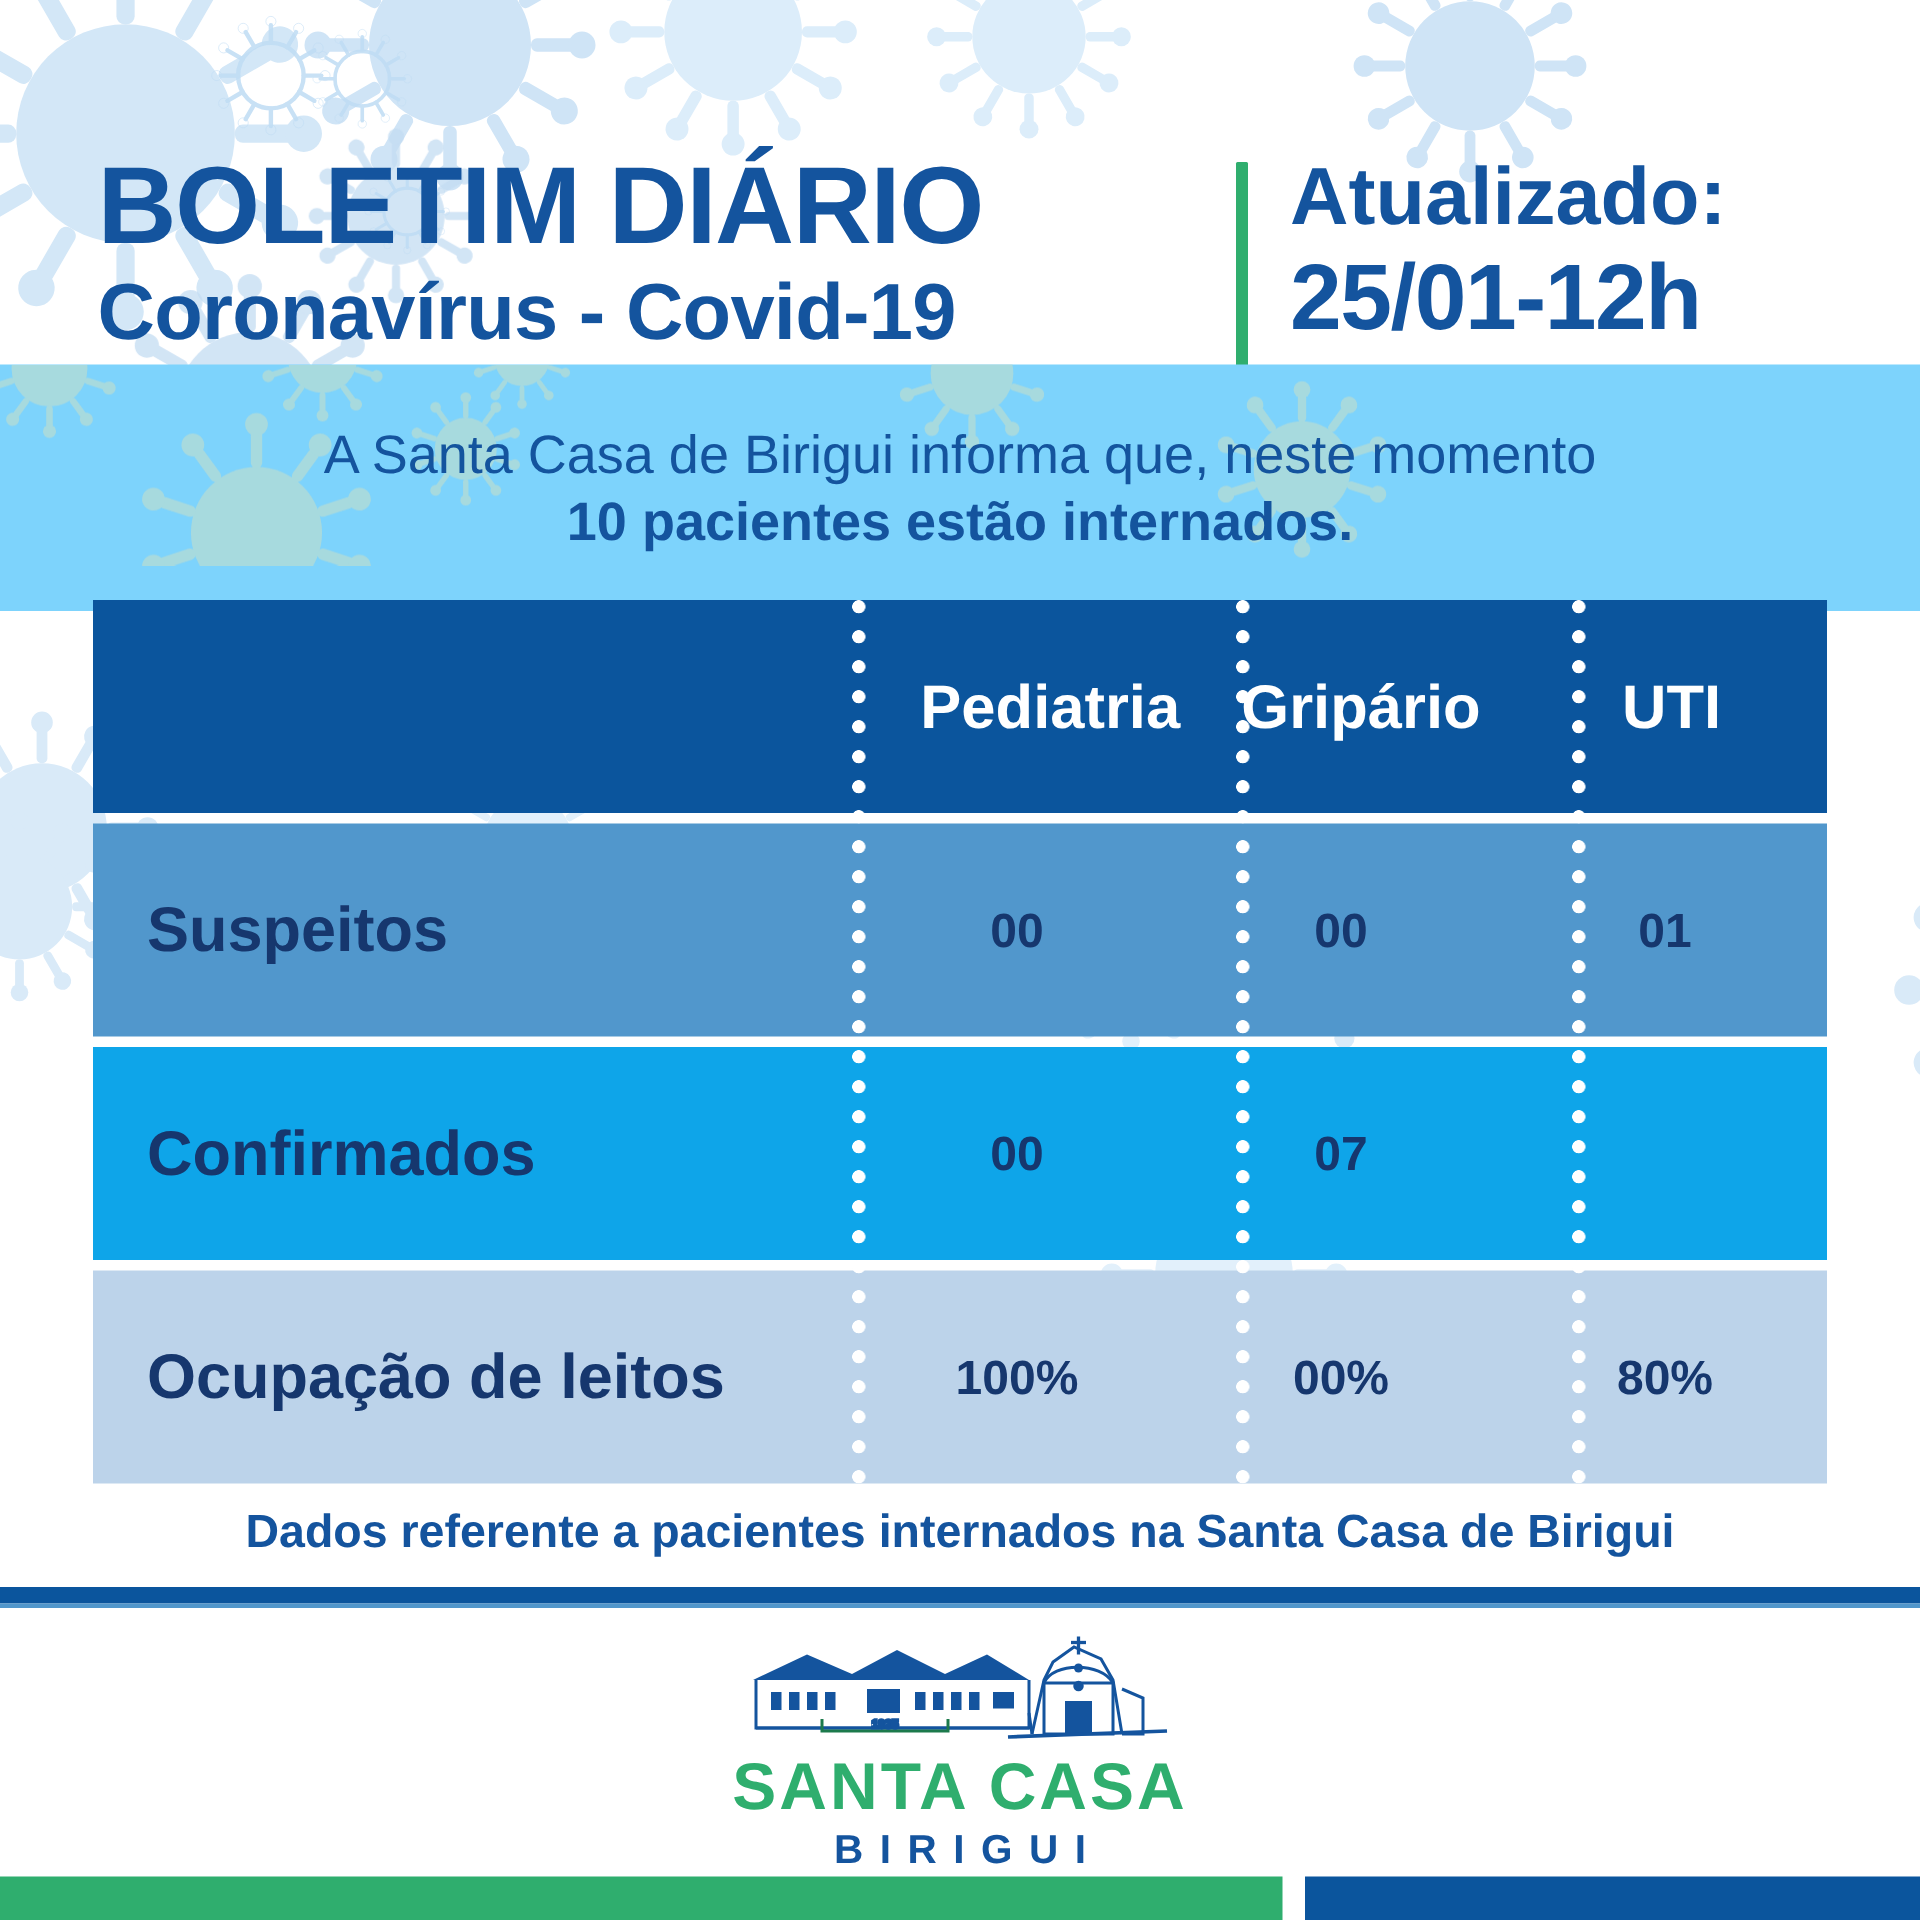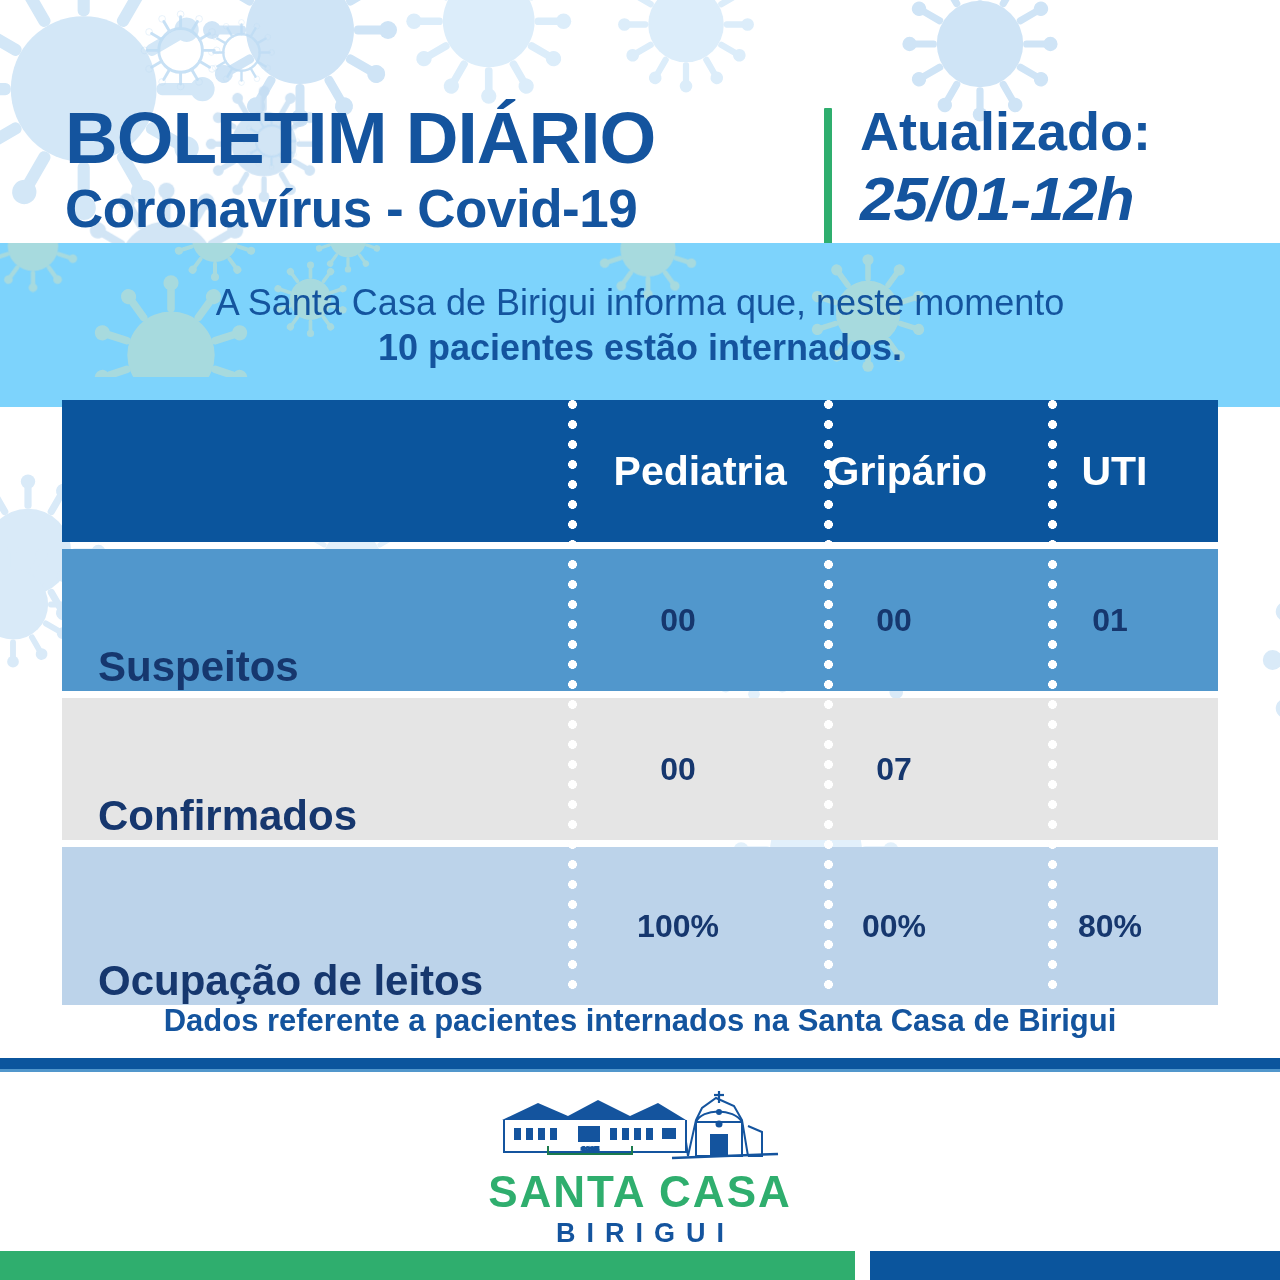--- a/index.html
+++ b/index.html
@@ -65,21 +65,20 @@
     white-space:nowrap;
   }
   .date-value{
     font-size:62px;
     font-weight:bold;
     color:#14549E;
     line-height:1.0;
     margin-top:10px;
     letter-spacing:-1px;
     white-space:nowrap;
-    font-style:italic;
   }
 
   
   .green-banner{
     position:absolute;
     left:0; top:243px;
     width:1280px; height:164px;
     background:#7dd3fc;
     z-index:2;
     overflow:hidden;
@@ -117,35 +116,35 @@
   .trow{
     display:flex;
     width:100%;
     position:relative;
     margin-bottom:7px;
   }
   .trow:last-child{ margin-bottom:0; }
   .trow .cell-label{
     width:508px;
     display:flex;
-    align-items:flex-end;
+    align-items:center;
     padding-left:36px;
   }
   .trow .cell-val{
     width:216px;
     display:flex;
     align-items:center;
     justify-content:center;
   }
   .trow .cell-val.last{ width:216px; }
 
   .row-head{ height:142px; background:#0B559D;padding-left:46px; }
   .row-1{ height:142px; background:#5197CC; }
-  .row-2{ height:142px; background:#e5e5e5; }
-  .row-3{ height:158px; background:#BCD3EA; }
+  .row-2{ height:142px; background:#0ea5e9; }
+  .row-3{ height:142px; background:#BCD3EA; }
 
   .head-txt{
     font-size:41px;
     font-weight:bold;
     color:#ffffff;
     white-space:nowrap;
   }
   .lbl-txt{
     font-size:42px;
     font-weight:bold;

